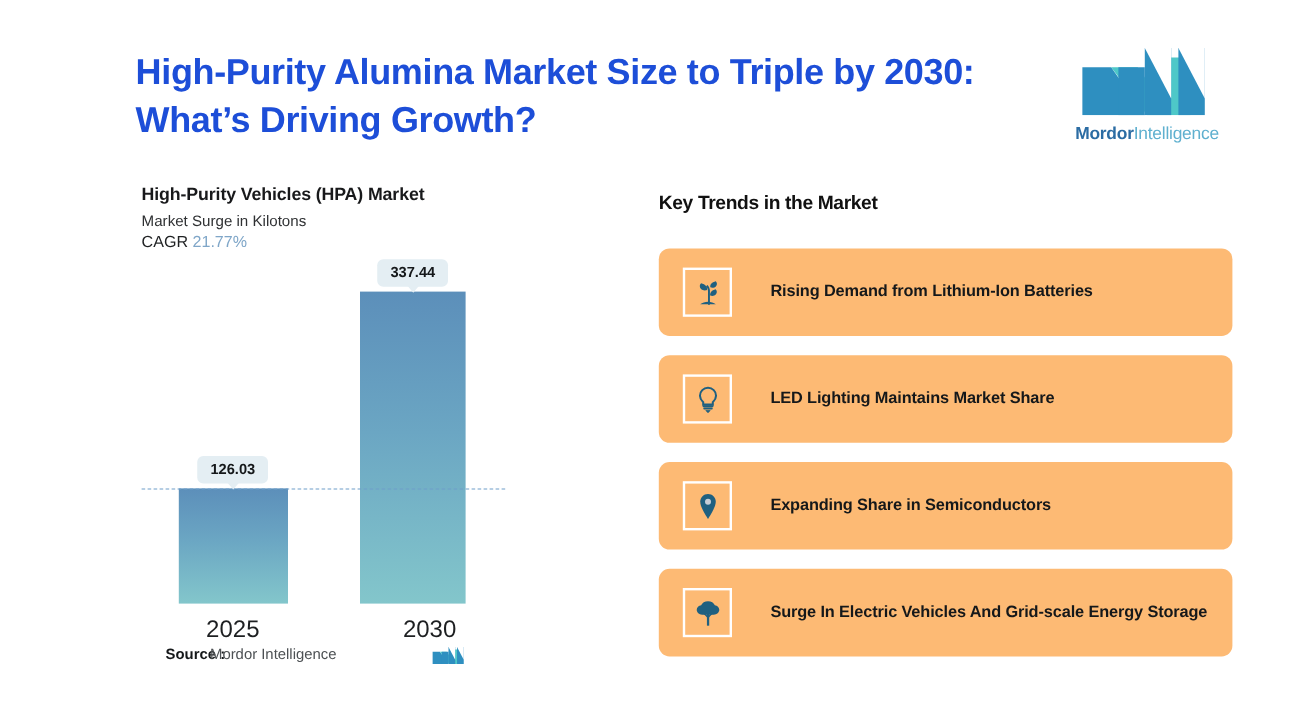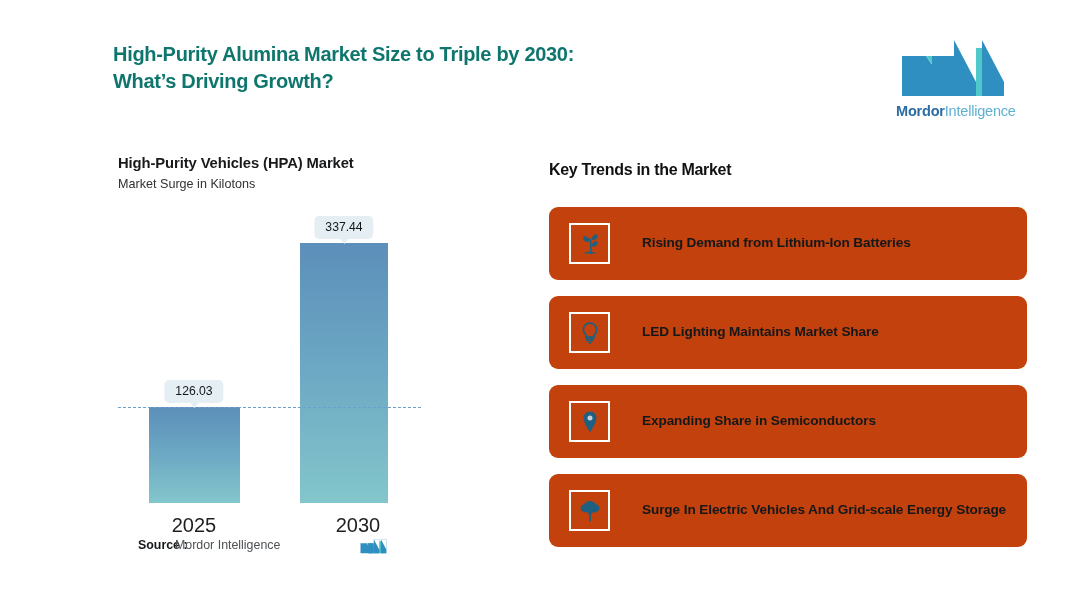--- a/index.html
+++ b/index.html
@@ -18,25 +18,25 @@
     background: #ffffff;
     overflow: hidden;
   }
 
   
   #page-title {
     position: absolute;
     left: 113px;
     top: 41px;
     width: 720px;
-    font-size: 20px;
+    font-size: 30px;
     font-weight: bold;
     line-height: 1.33;
     letter-spacing: -0.3px;
-    color: #0f766e;
+    color: #1d4ed8;
   }
   #page-title .line { display: block; }
 
   #brand-logo {
     position: absolute;
     left: 896px;
     top: 38px;
     width: 118px;
     height: 76px;
   }
@@ -92,21 +92,21 @@
   }
   #bar-2025 { left: 31px;  bottom: 6px; width: 91px; height: 96px;  }
   #bar-2030 { left: 182px; bottom: 6px; width: 88px; height: 260px; }
 
   .value-label {
     position: absolute;
     background: #e4eef3;
     border-radius: 5px;
     padding: 4px 11px 5px 11px;
     font-size: 12.2px;
-    font-weight: normal;
+    font-weight: bold;
     color: #15181a;
     white-space: nowrap;
     transform: translateX(-50%);
     text-align: right;
   }
   .value-label::after {
     content: "";
     position: absolute;
     left: 50%;
     bottom: -5px;
@@ -171,21 +171,21 @@
   }
   #trend-cards { margin-top: 28px; }
 
   .trend-card {
     position: relative;
     display: flex;
     align-items: center;
     width: 478px;
     min-height: 73px;
     box-sizing: border-box;
-    background: #c2410c;
+    background: #fdba74;
     border-radius: 9px;
     margin-bottom: 16px;
     padding: 8px 18px 8px 20px;
   }
   .trend-icon-box {
     flex: 0 0 auto;
     width: 41px;
     height: 41px;
     border: 2.5px solid #ffffff;
     box-sizing: border-box;
@@ -227,20 +227,24 @@
     </span>
     <span class="wordmark">
       <span class="w1">Mordor</span><span class="w2">Intelligence</span>
     </span>
   </div>
 
   <div id="chart-panel">
 
     <div id="chart-title">High-Purity Vehicles (HPA) Market</div>
     <div id="chart-subtitle">Market Surge in Kilotons</div>
+    <div id="chart-cagr">
+      <span>CAGR</span>
+      <span class="cagr-value">21.77%</span>
+    </div>
 
     <div id="plot">
 
       <div class="bar" id="bar-2025"></div>
       <div class="bar" id="bar-2030"></div>
 
       <div id="benchmark-line"></div>
 
       <div class="value-label" id="label-2025">126.03</div>
       <div class="value-label" id="label-2030">337.44</div>

